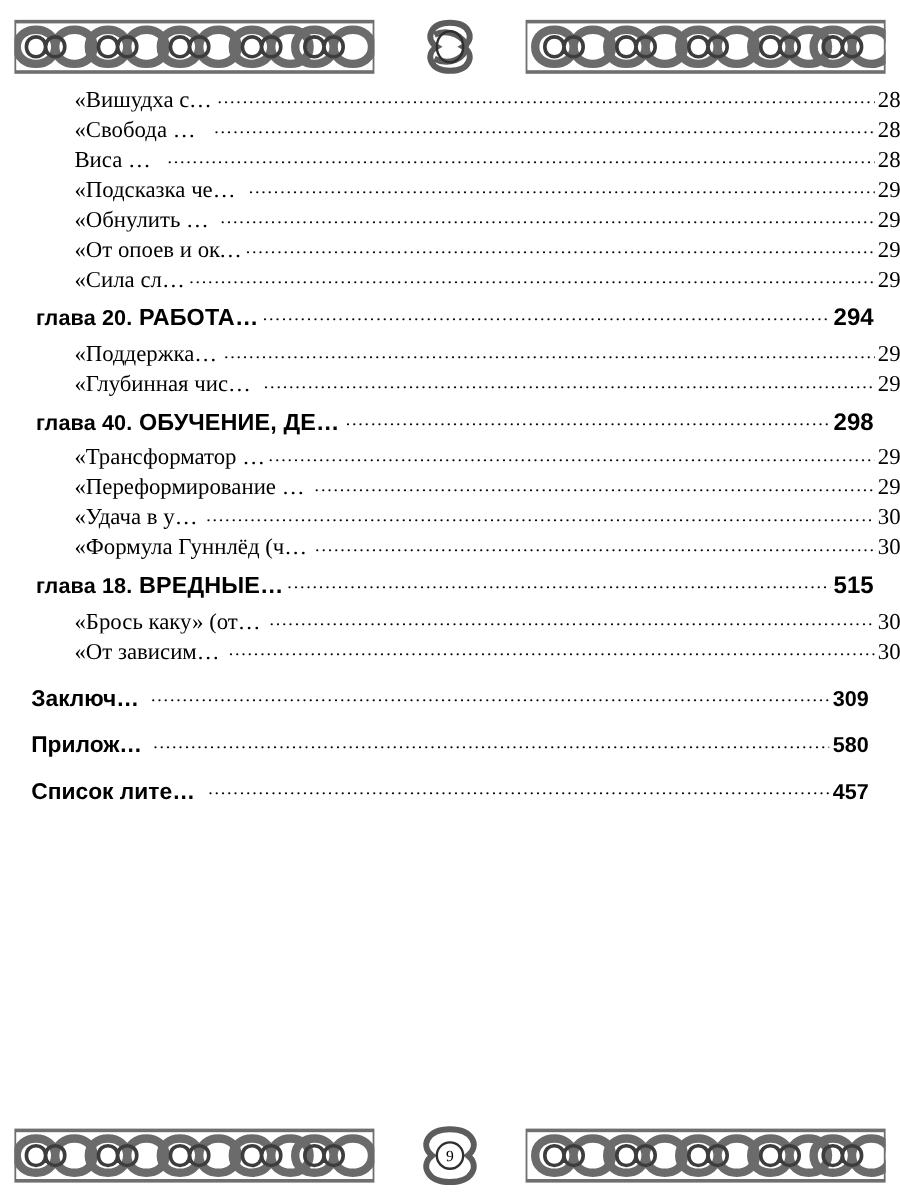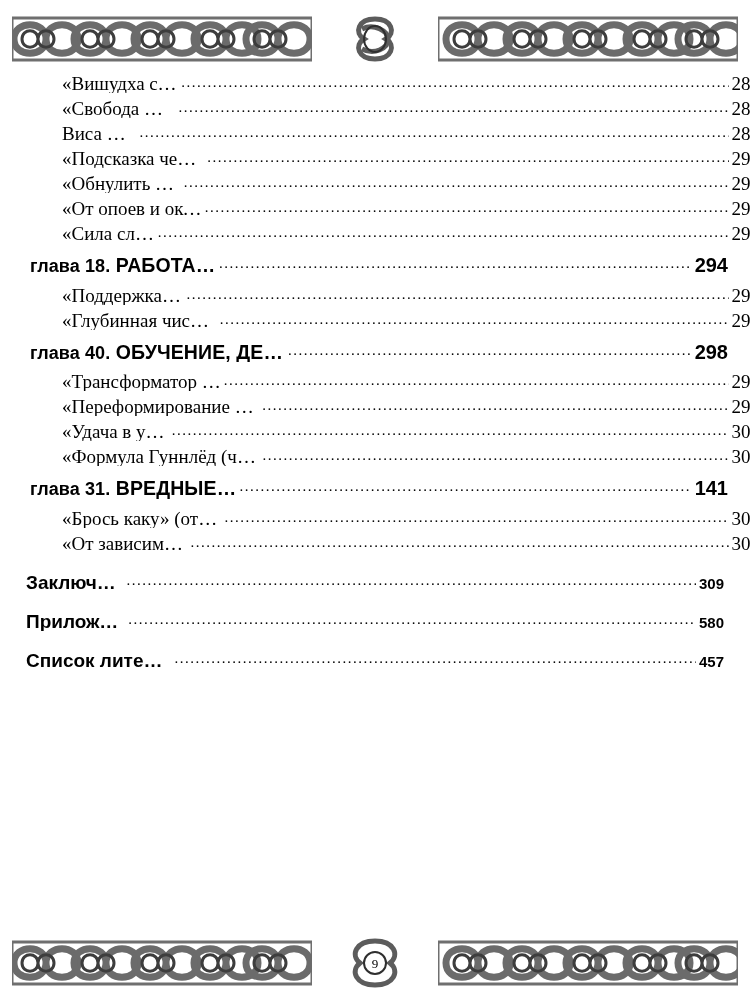--- a/index.html
+++ b/index.html
@@ -140,21 +140,21 @@
     margin-top: 20px;
     margin-bottom: 10px;
   }
   .level-back .toc-title {
     font-family: "Liberation Sans", sans-serif;
     font-size: 19px;
     font-weight: bold;
   }
   .level-back .toc-page {
     font-family: "Liberation Sans", sans-serif;
-    font-size: 15px;
+    font-size: 18px;
     font-weight: bold;
   }
   .level-back .toc-dots { top: -4px; }
 </style>
 </head>
 <body>
 
 <div class="page">
 
   <div class="ornament-row top">
@@ -229,21 +229,21 @@
         <span class="toc-title">«От опоев и окормов»</span>
         <span class="toc-dots">................................................................................................................................</span>
         <span class="toc-page">292</span>
       </div>
       <div class="toc-row level-entry">
         <span class="toc-title">«Сила слова»</span>
         <span class="toc-dots">................................................................................................................................</span>
         <span class="toc-page">293</span>
       </div>
       <div class="toc-row level-chapter">
-        <span class="toc-title"><span class="chnum">глава 18.</span> <span>РАБОТА С РОДОМ</span></span>
+        <span class="toc-title"><span class="chnum">глава 20.</span> <span>РАБОТА С РОДОМ</span></span>
         <span class="toc-dots">................................................................................................................................</span>
         <span class="toc-page">294</span>
       </div>
       <div class="toc-row level-entry">
         <span class="toc-title">«Поддержка рода»</span>
         <span class="toc-dots">................................................................................................................................</span>
         <span class="toc-page">294</span>
       </div>
       <div class="toc-row level-entry">
         <span class="toc-title">«Глубинная чистка рода»</span>
@@ -269,23 +269,23 @@
         <span class="toc-title">«Удача в учебе»</span>
         <span class="toc-dots">................................................................................................................................</span>
         <span class="toc-page">300</span>
       </div>
       <div class="toc-row level-entry">
         <span class="toc-title">«Формула Гуннлёд (чистка мозга)»</span>
         <span class="toc-dots">................................................................................................................................</span>
         <span class="toc-page">302</span>
       </div>
       <div class="toc-row level-chapter">
-        <span class="toc-title"><span class="chnum">глава 31.</span> <span>ВРЕДНЫЕ ПРИВЫЧКИ</span></span>
-        <span class="toc-dots">................................................................................................................................</span>
-        <span class="toc-page">141</span>
+        <span class="toc-title"><span class="chnum">глава 18.</span> <span>ВРЕДНЫЕ ПРИВЫЧКИ</span></span>
+        <span class="toc-dots">................................................................................................................................</span>
+        <span class="toc-page">515</span>
       </div>
       <div class="toc-row level-entry">
         <span class="toc-title">«Брось каку» (от курения)</span>
         <span class="toc-dots">................................................................................................................................</span>
         <span class="toc-page">305</span>
       </div>
       <div class="toc-row level-entry">
         <span class="toc-title">«От зависимостей»</span>
         <span class="toc-dots">................................................................................................................................</span>
         <span class="toc-page">307</span>

